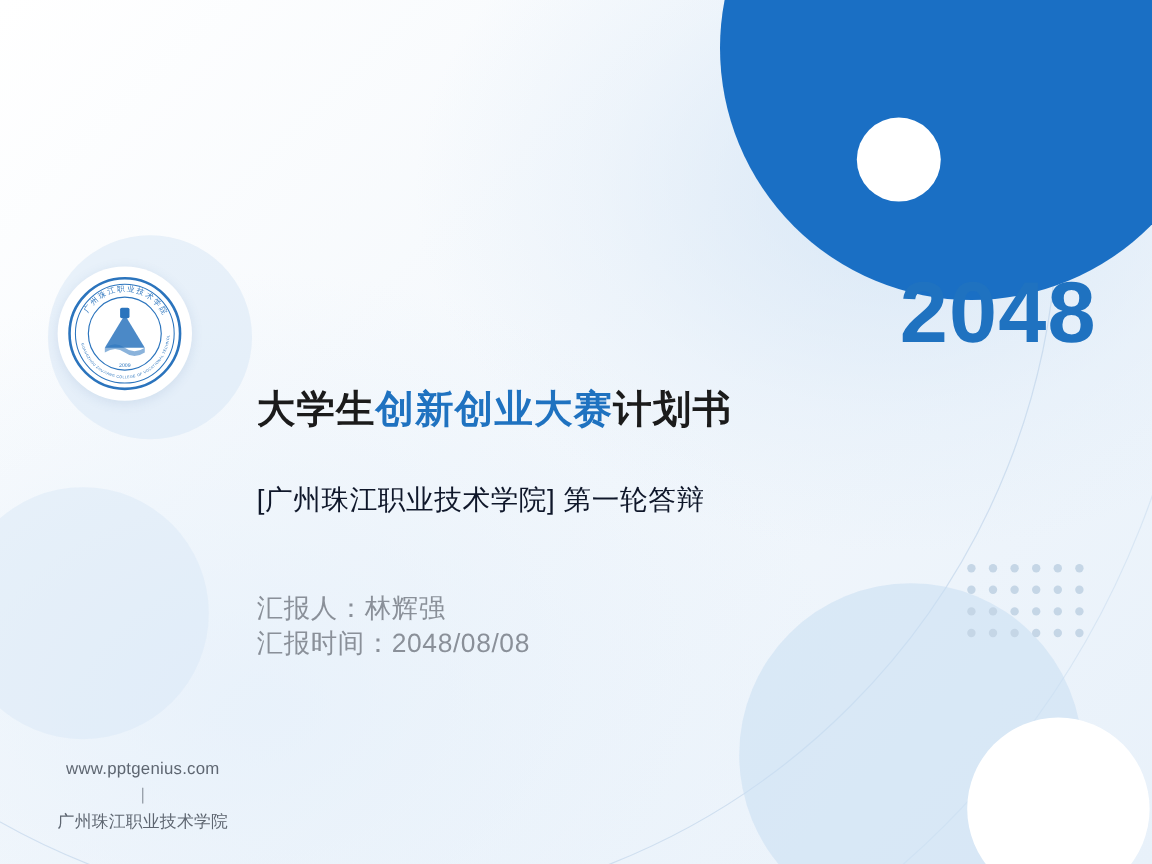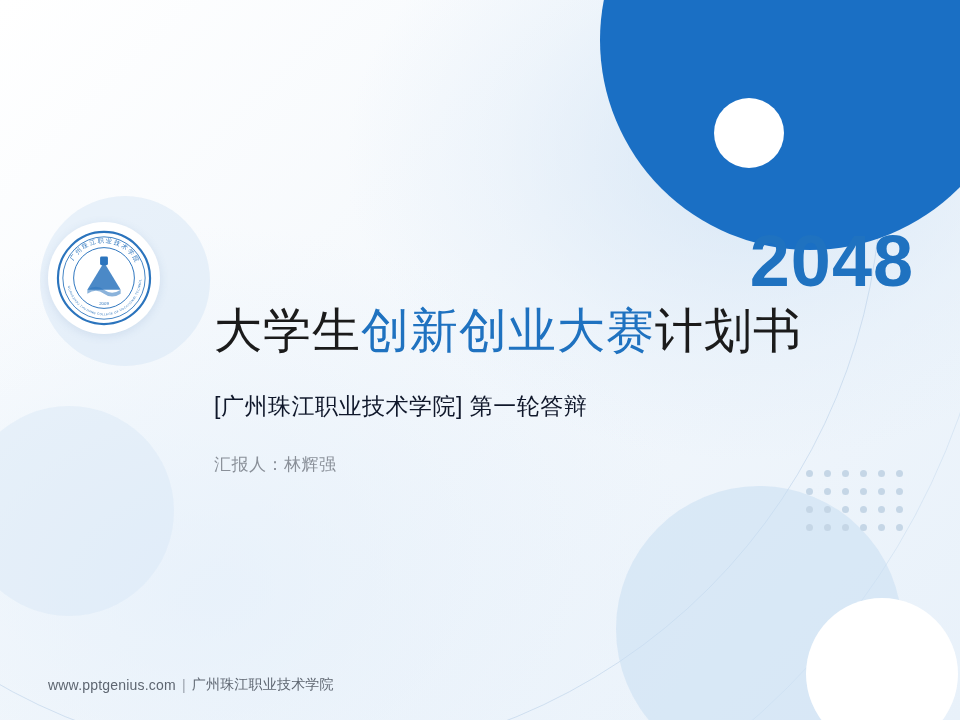--- a/index.html
+++ b/index.html
@@ -149,57 +149,58 @@
   .title-year {
     font-size: 72px;
     line-height: 78px;
     font-weight: bold;
     color: #1f72c0;
     letter-spacing: 1px;
     font-family: "Liberation Sans", sans-serif;
     text-align: right;
   }
   .title-main {
-    margin-top: 2px;
-    font-size: 48px;
+    margin-top: 12px;
+    font-size: 32px;
     line-height: 58px;
-    font-weight: normal;
+    font-weight: bold;
     color: #1b1b1b;
     letter-spacing: 1px;
     white-space: nowrap;
   }
   .title-main .hl {
     color: #1f72c0;
   }
   .subtitle {
     margin-top: 30px;
     font-size: 23px;
     line-height: 32px;
     color: #0f172a;
     letter-spacing: 0.5px;
   }
   .meta {
-    margin-top: 28px;
-    font-size: 17px;
+    margin-top: 60px;
+    font-size: 22px;
     line-height: 29px;
     color: #8a9099;
     letter-spacing: 0.5px;
   }
 
   
   .footer {
     position: absolute;
     left: 48px;
     bottom: 26px;
     font-size: 14px;
     color: #5e6671;
     letter-spacing: 0.2px;
     display: flex;
     align-items: center;
     gap: 6px;
+    flex-direction: column;
   }
   .footer .sep {
     color: #9aa2ac;
   }
 </style>
 </head>
 <body>
 
 <div class="slide">
 
@@ -263,20 +264,21 @@
       <text x="50" y="78" text-anchor="middle" font-size="4.4" fill="#2b74bd" font-family="&quot;Liberation Sans&quot;, sans-serif">2009</text>
     </svg>
   </div>
 
   <div class="content">
     <div class="title-year">2048</div>
     <div class="title-main"><span>大学生</span><span class="hl">创新创业大赛</span><span>计划书</span></div>
     <div class="subtitle">[广州珠江职业技术学院] 第一轮答辩</div>
     <div class="meta">
       <div>汇报人：林辉强</div>
+      <div>汇报时间：2048/08/08</div>
     </div>
   </div>
 
   <div class="footer">
     <span>www.pptgenius.com</span>
     <span class="sep">|</span>
     <span>广州珠江职业技术学院</span>
   </div>
 
 </div>

